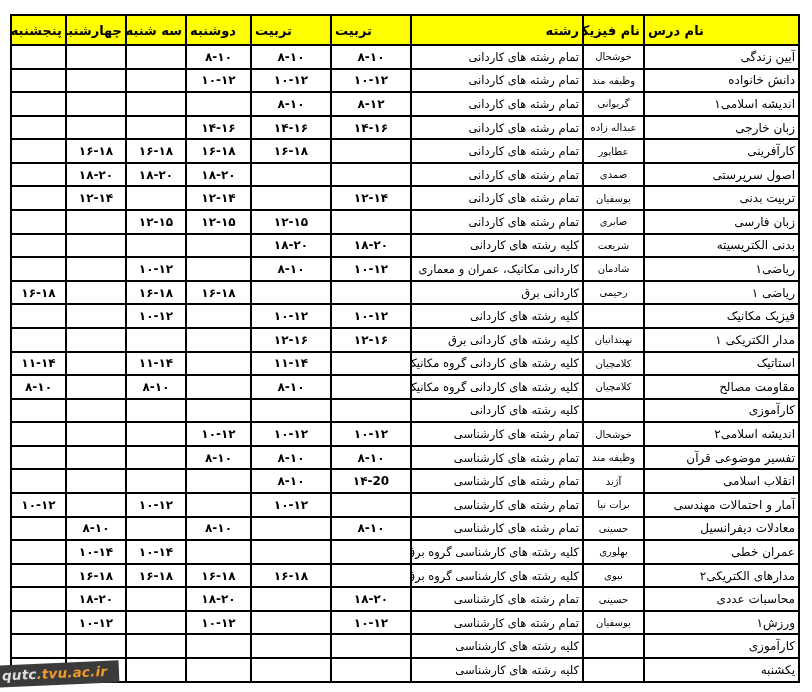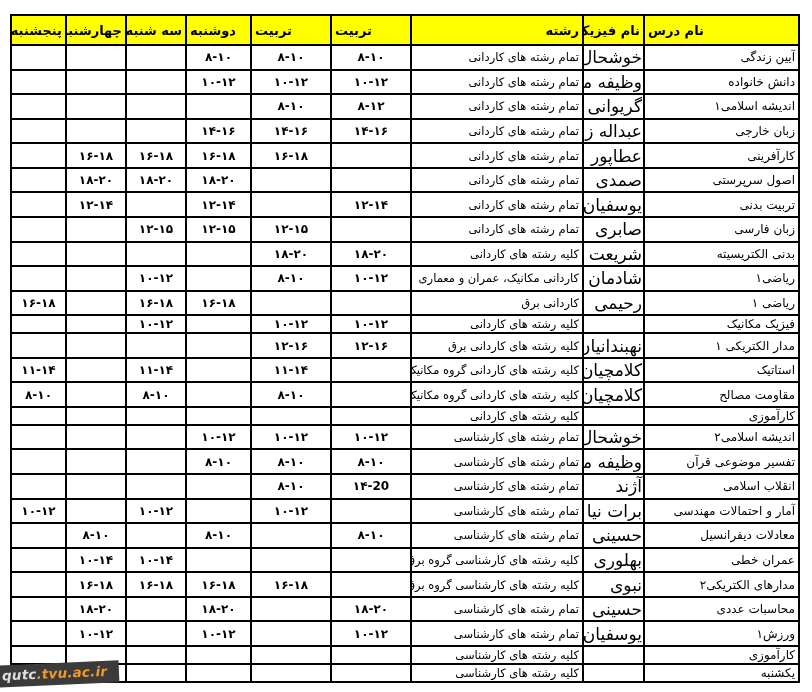--- a/index.html
+++ b/index.html
@@ -14,21 +14,21 @@
   .schedule th,.schedule td{
     border:2px solid #000;overflow:hidden;white-space:nowrap;
   }
   .schedule th{
     background:#ffff00;font-weight:bold;font-size:13px;height:26px;
     text-align:left;padding:1px 3px;
   }
   .schedule th.align-right{text-align:right;padding-left:12px;}
   .schedule td{font-size:12px;padding:0 3px;background:#ffffff;}
   td.course{font-size:12px;}
-  td.teacher{font-size:17px;padding:0 1px;}
+  td.teacher{text-align:center;font-size:10px;padding:0 1px;}
   td.major{text-align:right;font-size:11.5px;padding-left:4px;}
   td.time{direction:ltr;text-align:center;font-weight:bold;font-size:12px;}
   .watermark{
     position:absolute;left:-4px;bottom:7px;transform:rotate(-2.5deg);
     background:#3b3b3b;padding:2px 12px 4px 6px;direction:ltr;
     font-style:italic;font-weight:bold;font-size:13.5px;letter-spacing:0.2px;
   }
   .watermark .wm-prefix{color:#dedede;}
   .watermark .wm-suffix{color:#f09a2c;}
 </style>

